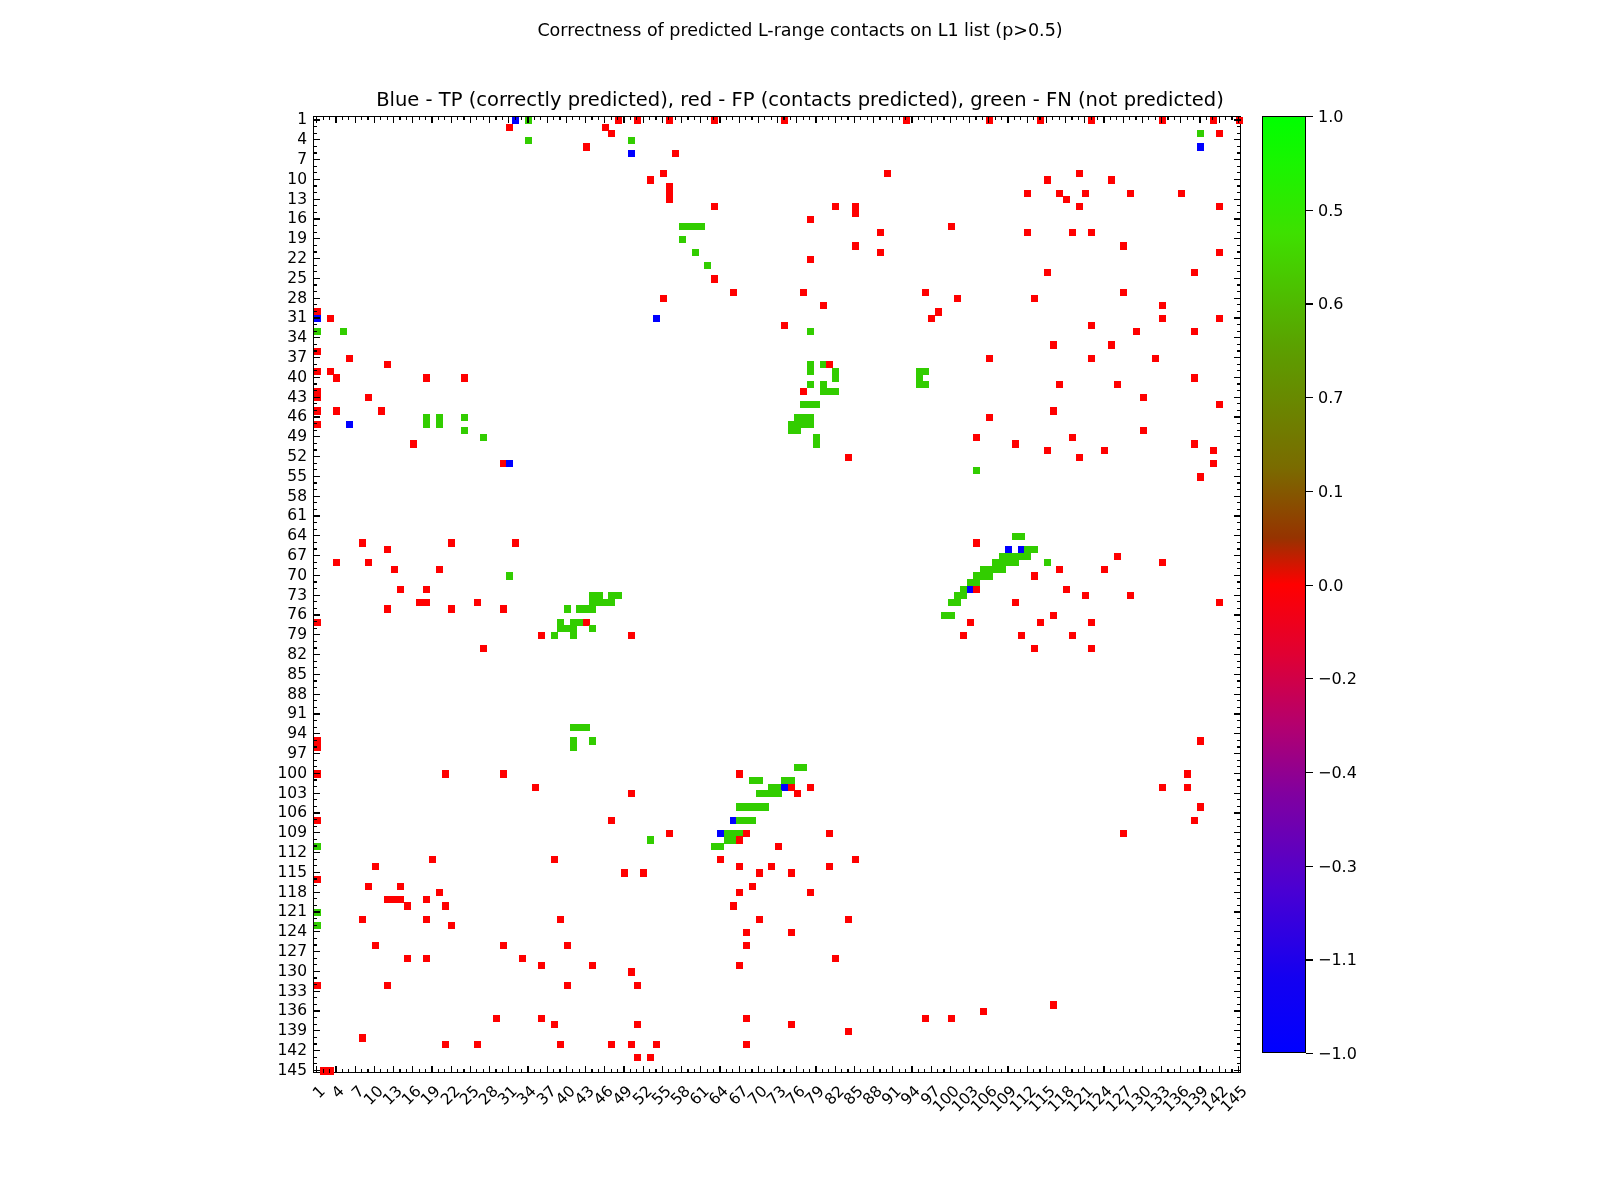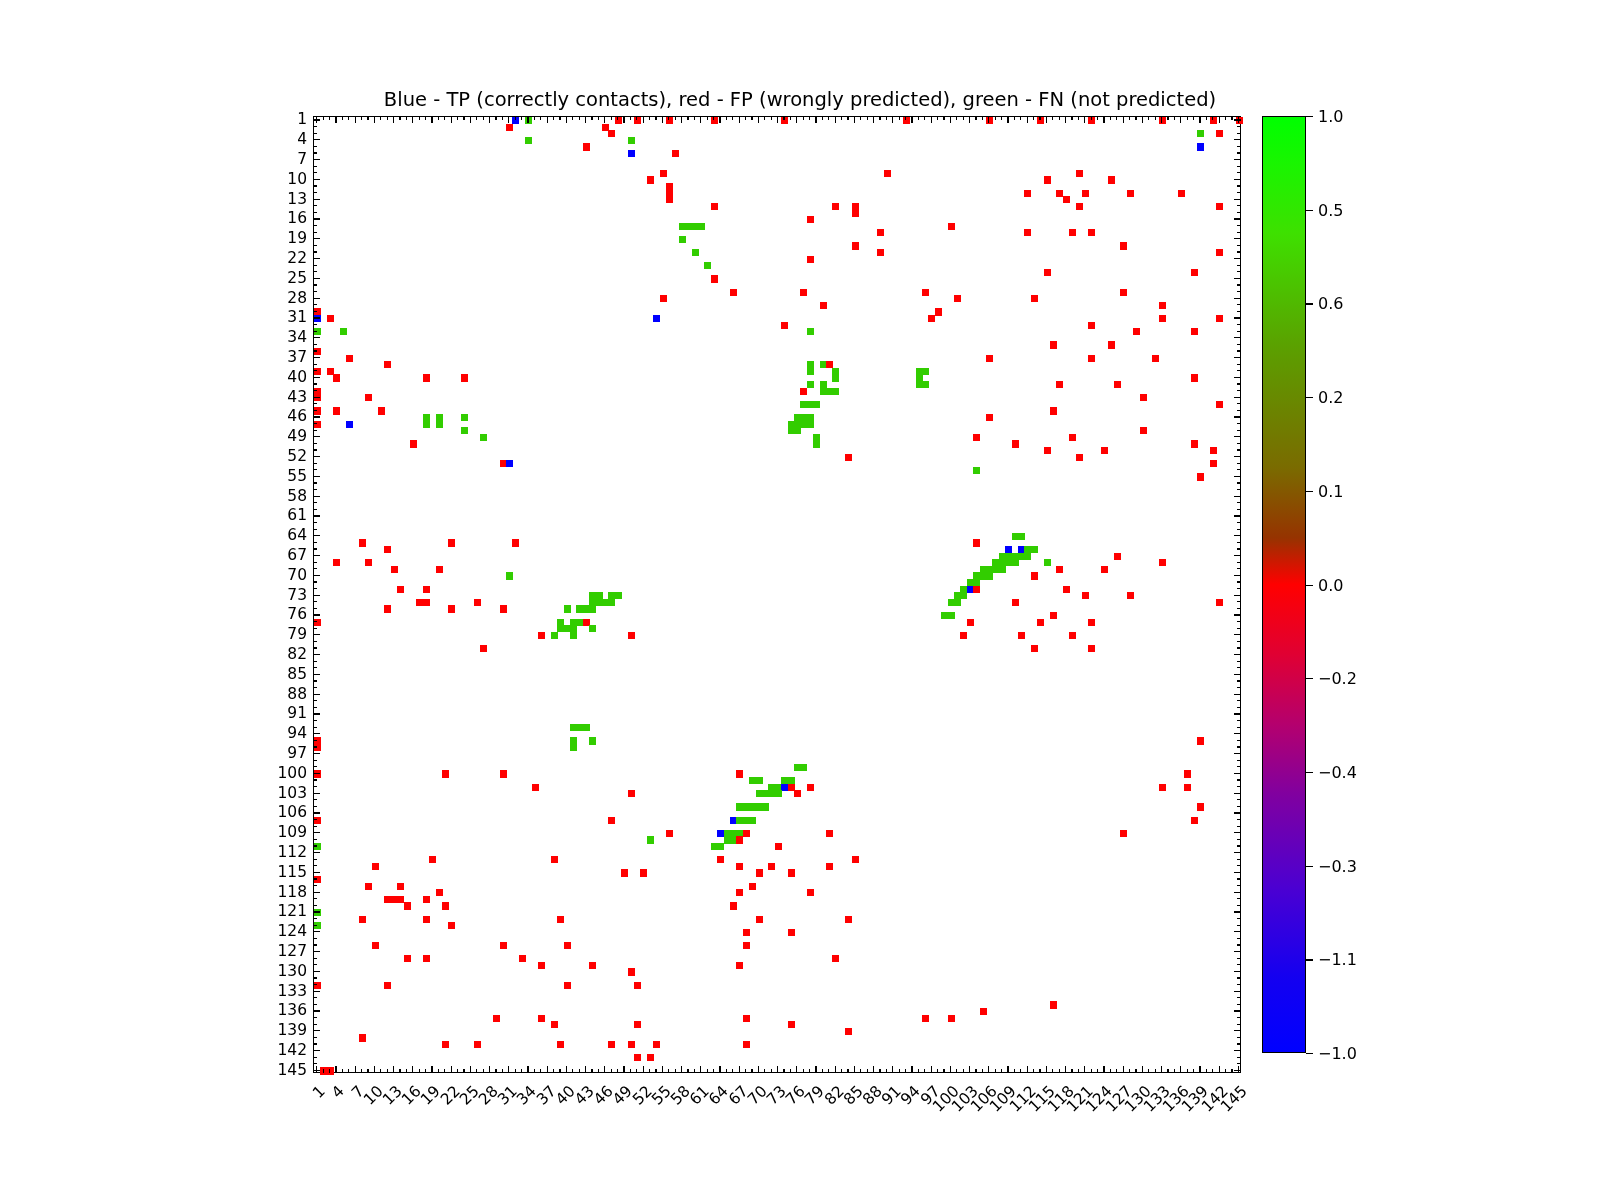--- a/index.html
+++ b/index.html
@@ -42,23 +42,24 @@
           #8000a0 72.5%, #4b00d2 82.5%, #1400f0 92%, #0000ff 100%);}
   .cb-tick{position:absolute;left:1306px;width:7px;height:1.3px;background:#000;}
   .cb-lab{position:absolute;left:1318px;font-size:16px;color:#000;transform:translateY(-50%);white-space:nowrap;}
 </style>
 </head>
 <body>
 
 <div id="root">
 
   <div class="title-block">
+    <div class="title-line">Correctness of predicted L-range contacts on L1 list (p&gt;0.5)</div>
   </div>
 
-  <div class="legend-line">Blue - TP (correctly contacts), red - FP (wrongly predicted), green - FN (not predicted)</div>
+  <div class="legend-line">Blue - TP (correctly predicted), red - FP (contacts predicted), green - FN (not predicted)</div>
 
   <div id="plot">
     <div id="cells">
         <div class="cell" style="left: 198.4px; top: 0px; width: 7px; height: 7.2px; background: rgb(0, 0, 255);"></div>
         <div class="cell" style="left: 211.2px; top: 0px; width: 7px; height: 7.2px; background: rgb(50, 205, 0);"></div>
         <div class="cell" style="left: 192px; top: 6.6px; width: 7px; height: 7.2px; background: rgb(255, 0, 0);"></div>
         <div class="cell" style="left: 300.8px; top: 0px; width: 7px; height: 7.2px; background: rgb(255, 0, 0);"></div>
         <div class="cell" style="left: 320px; top: 0px; width: 7px; height: 7.2px; background: rgb(255, 0, 0);"></div>
         <div class="cell" style="left: 288px; top: 6.6px; width: 7px; height: 7.2px; background: rgb(255, 0, 0);"></div>
         <div class="cell" style="left: 294.4px; top: 13.2px; width: 7px; height: 7.2px; background: rgb(255, 0, 0);"></div>
@@ -1151,21 +1152,21 @@
 
   <div id="cbar"></div>
   <div id="cbar-ticks">
       <div class="cb-tick" style="top: 116px;"></div>
       <div class="cb-lab" style="top: 116px;">1.0</div>
       <div class="cb-tick" style="top: 209.7px;"></div>
       <div class="cb-lab" style="top: 209.7px;">0.5</div>
       <div class="cb-tick" style="top: 303.4px;"></div>
       <div class="cb-lab" style="top: 303.4px;">0.6</div>
       <div class="cb-tick" style="top: 397.1px;"></div>
-      <div class="cb-lab" style="top: 397.1px;">0.2</div>
+      <div class="cb-lab" style="top: 397.1px;">0.7</div>
       <div class="cb-tick" style="top: 490.8px;"></div>
       <div class="cb-lab" style="top: 490.8px;">0.1</div>
       <div class="cb-tick" style="top: 584.5px;"></div>
       <div class="cb-lab" style="top: 584.5px;">0.0</div>
       <div class="cb-tick" style="top: 678.2px;"></div>
       <div class="cb-lab" style="top: 678.2px;">−0.2</div>
       <div class="cb-tick" style="top: 771.9px;"></div>
       <div class="cb-lab" style="top: 771.9px;">−0.4</div>
       <div class="cb-tick" style="top: 865.6px;"></div>
       <div class="cb-lab" style="top: 865.6px;">−0.3</div>

